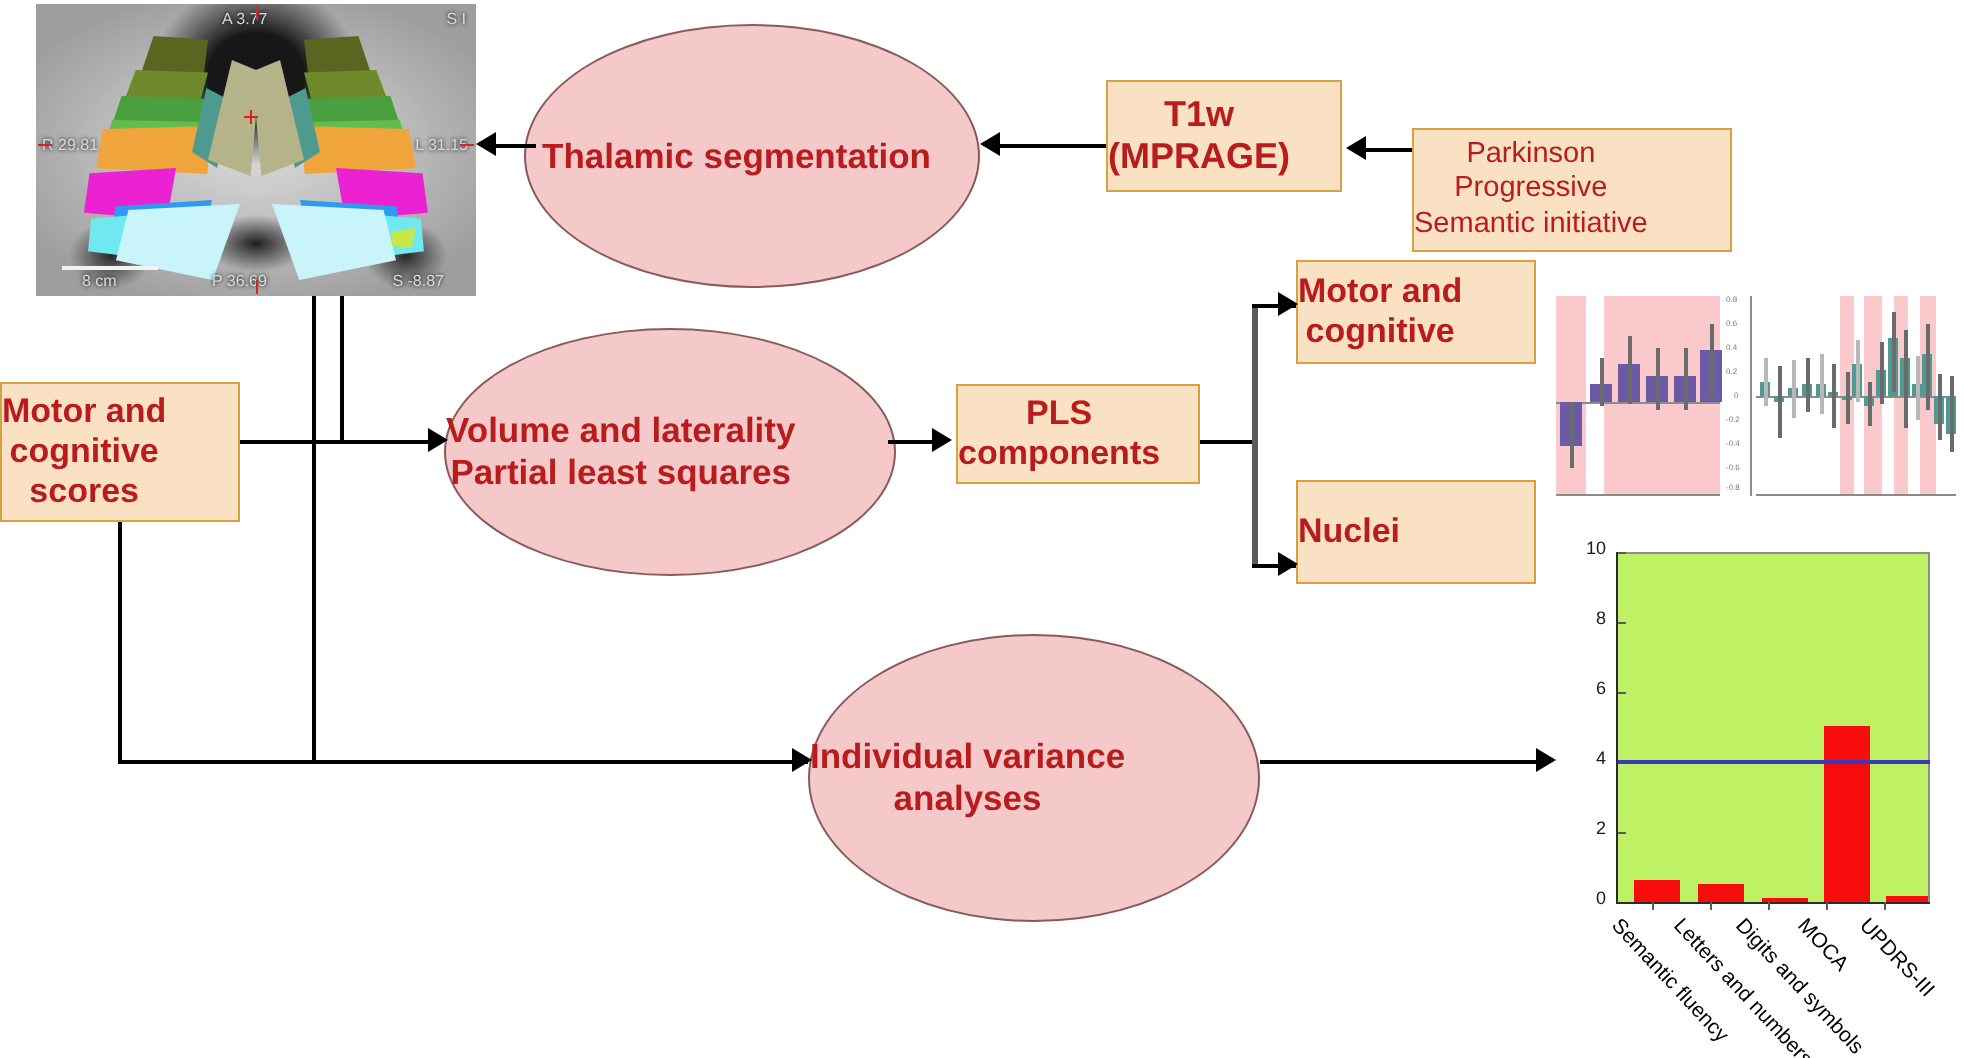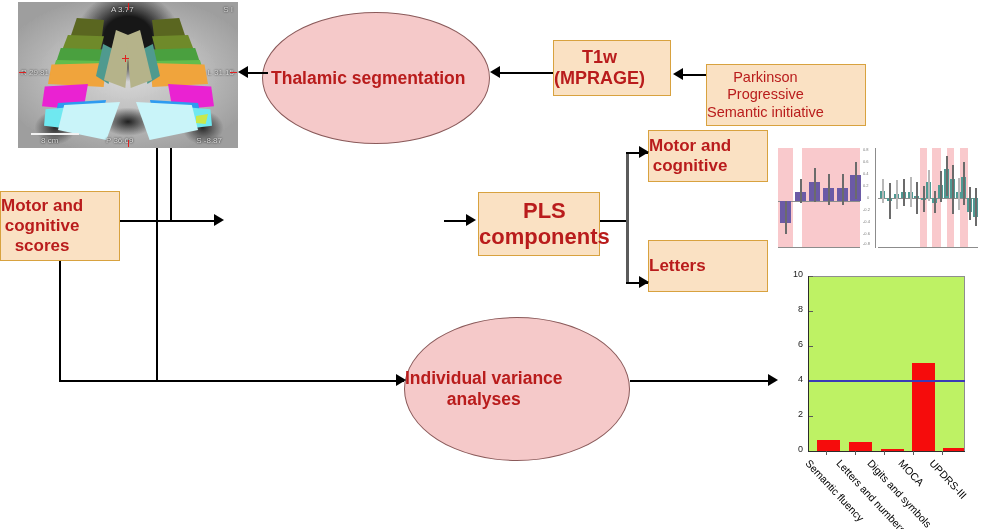--- a/index.html
+++ b/index.html
@@ -132,37 +132,43 @@
   </div>
 
   <div class="node box" style="left:0px;top:191px;width:120px;height:70px;font-size:17px;">
     <div>
       <div>Motor and</div>
       <div>cognitive</div>
       <div>scores</div>
     </div>
   </div>
 
-
-  <div class="node box" style="left:478px;top:192px;width:122px;height:64px;font-size:22px;">
+  <div class="node ellipse" style="left:222px;top:164px;width:226px;height:124px;font-size:17.5px;">
+    <div>
+      <div>Volume and laterality</div>
+      <div>Partial least squares</div>
+    </div>
+  </div>
+
+  <div class="node box" style="left:478px;top:192px;width:122px;height:50px;font-size:17px;">
     <div>
       <div>PLS</div>
       <div>components</div>
     </div>
   </div>
 
   <div class="node box" style="left:648px;top:130px;width:120px;height:52px;font-size:17px;">
     <div>
       <div>Motor and</div>
       <div>cognitive</div>
     </div>
   </div>
 
   <div class="node box" style="left:648px;top:240px;width:120px;height:52px;font-size:17px;">
-    <span>Letters</span>
+    <span>Nuclei</span>
   </div>
 
   <div class="node ellipse" style="left:404px;top:317px;width:226px;height:144px;font-size:17.5px;">
     <div>
       <div>Individual variance</div>
       <div>analyses</div>
     </div>
   </div>
 
   <div class="ln" style="left:683px;top:74px;width:23px;height:2px;"></div>

